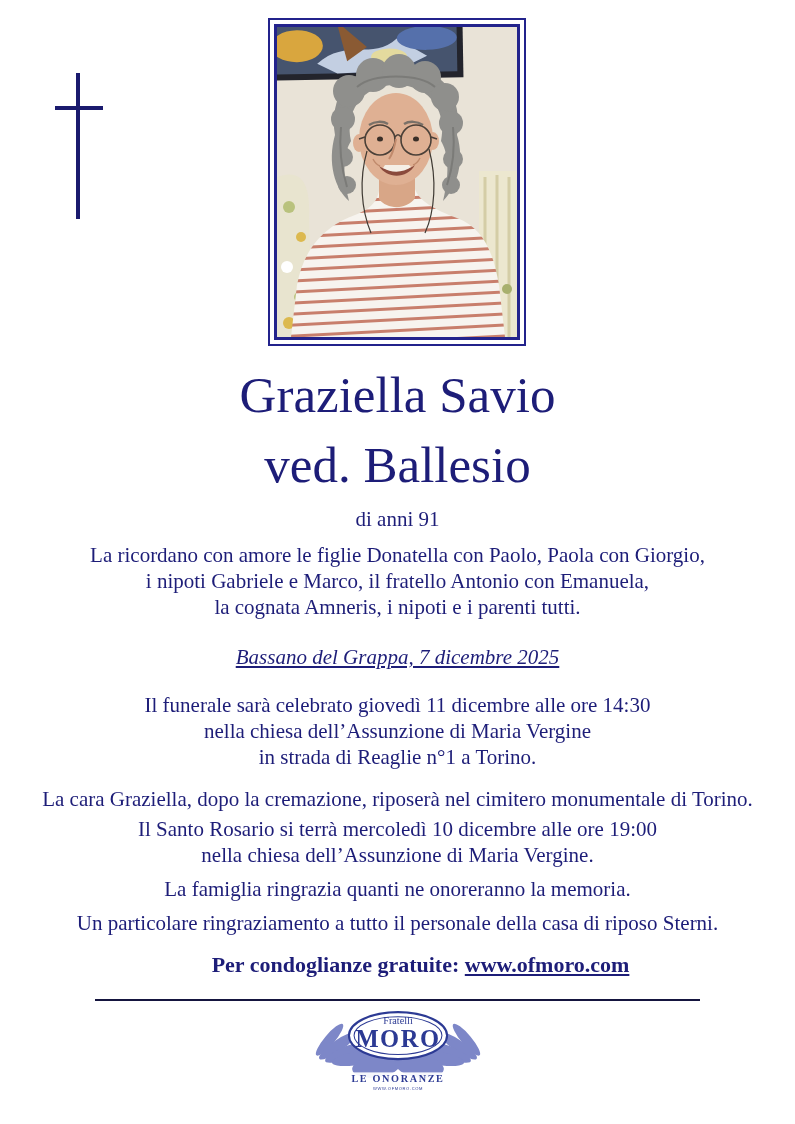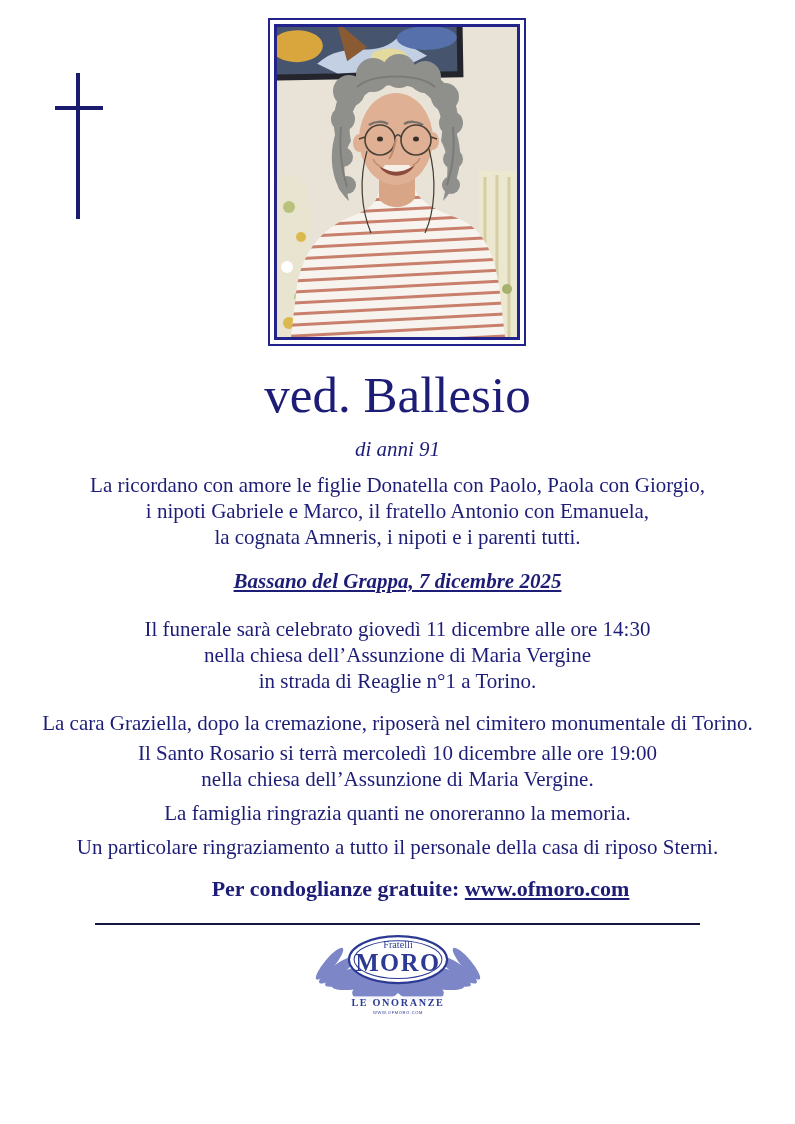--- a/index.html
+++ b/index.html
@@ -18,24 +18,24 @@
   
   .photo-frame{
     position:absolute;left:268px;top:18px;
     border:2px solid #23238c;background:#ffffff;padding:4px;
   }
   .photo-inner{border:3px solid #23238c;width:240px;height:310px;overflow:hidden;display:block;}
   
   .content{position:absolute;left:0;top:352px;width:795px;text-align:center;}
   .epigraph{font-size:21px;line-height:26px;}
   .name{font-size:51px;line-height:70px;margin-top:8px;font-weight:normal;}
-  .age{font-size:21px;line-height:26px;margin-top:6px;font-style:italic;}
+  .age{font-size:21px;line-height:26px;margin-top:6px;}
   .block{font-size:21px;line-height:26px;white-space:pre-line;}
   .family{margin-top:10px;}
-  .dateline{margin-top:18px;font-style:italic;text-decoration:underline;font-size:21px;line-height:26px;font-weight:bold;}
+  .dateline{margin-top:24px;font-style:italic;text-decoration:underline;font-size:21px;line-height:26px;}
   .funeral{margin-top:22px;}
   .cremation{margin-top:16px;}
   .rosary{margin-top:4px;}
   .thanks{margin-top:8px;}
   .special{margin-top:8px;}
   .condolence{margin-top:15px;font-size:22px;line-height:28px;font-weight:bold;padding-left:46px;}
   .condolence .url{text-decoration:underline;cursor:pointer;}
   .divider{margin:20px auto 0 auto;width:605px;border-top:2px solid #15153f;height:0;}
   .logo-wrap{margin-top:6px;display:flex;justify-content:center;}
 </style>
@@ -122,20 +122,21 @@
 
       <path d="M119,112 C117,122 115,128 112,132" stroke="#c08a6c" stroke-width="2" fill="none"></path>
       <path d="M102,139 C110,152 130,152 138,138 C130,145 110,145 102,139 Z" fill="#8a4a3c"></path>
       <path d="M106,141 C114,146 126,146 134,140 L132,138 L108,138 Z" fill="#f5efe6"></path>
       <path d="M96,132 C98,136 100,138 103,139 M143,131 C141,135 139,137 136,138" stroke="#c08a6c" stroke-width="1.4" fill="none"></path>
     </svg>
   </div>
 
   <div class="content">
     <div class="name">
+      <div>Graziella Savio</div>
       <div>ved. Ballesio</div>
     </div>
     <div class="age">di anni 91</div>
 
     <div class="block family">La ricordano con amore le figlie Donatella con Paolo, Paola con Giorgio,
 i nipoti Gabriele e Marco, il fratello Antonio con Emanuela,
 la cognata Amneris, i nipoti e i parenti tutti.</div>
     <div class="dateline">Bassano del Grappa, 7 dicembre 2025</div>
     <div class="block funeral">Il funerale sarà celebrato giovedì 11 dicembre alle ore 14:30
 nella chiesa dell’Assunzione di Maria Vergine

